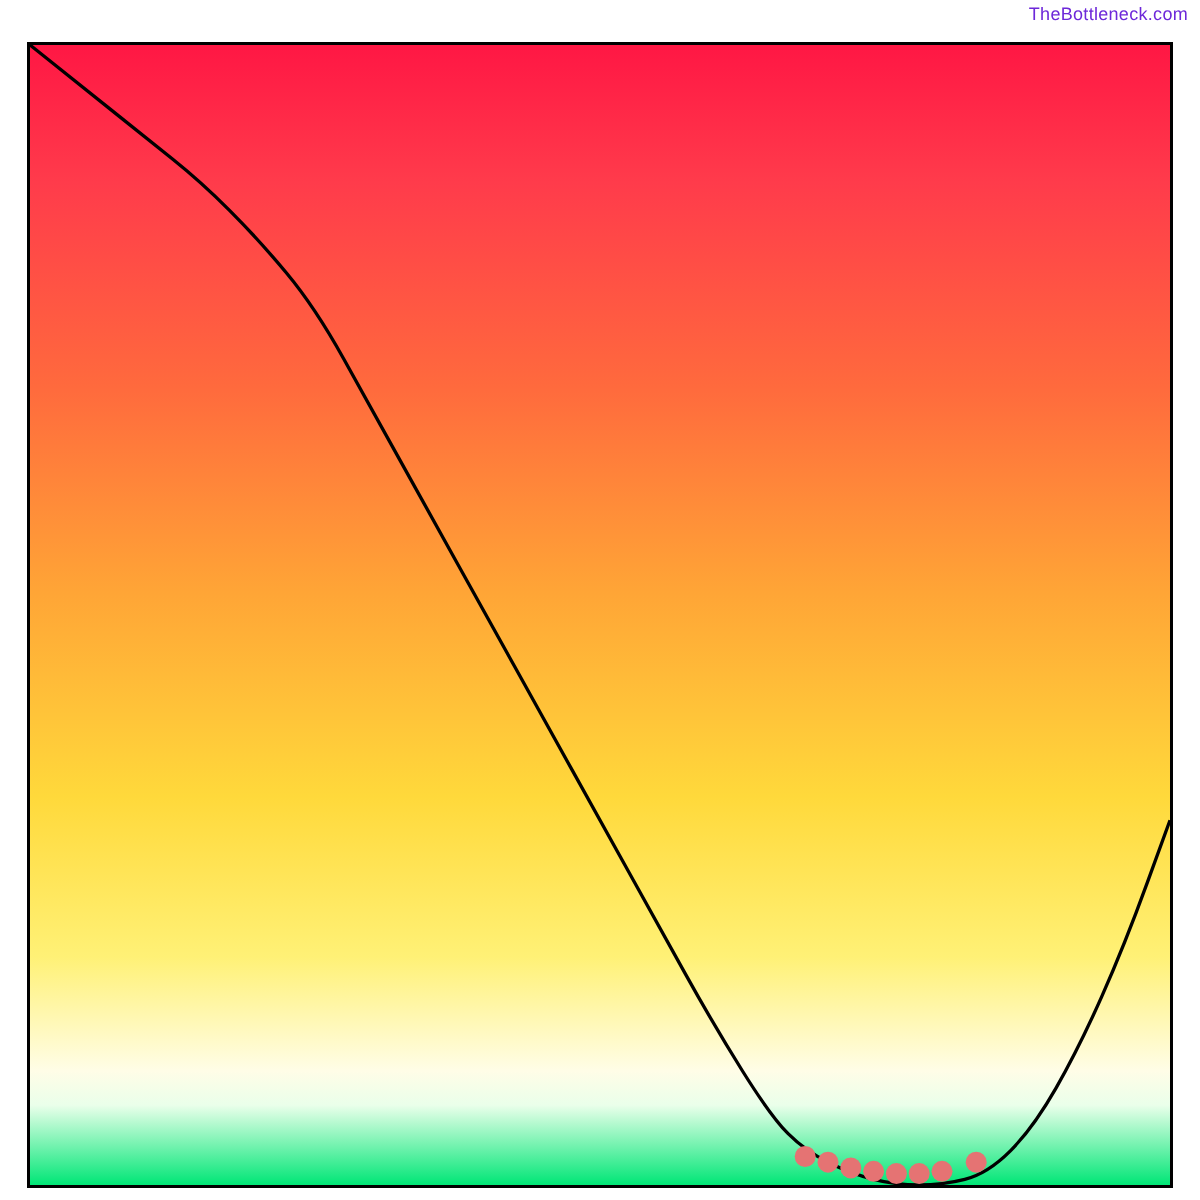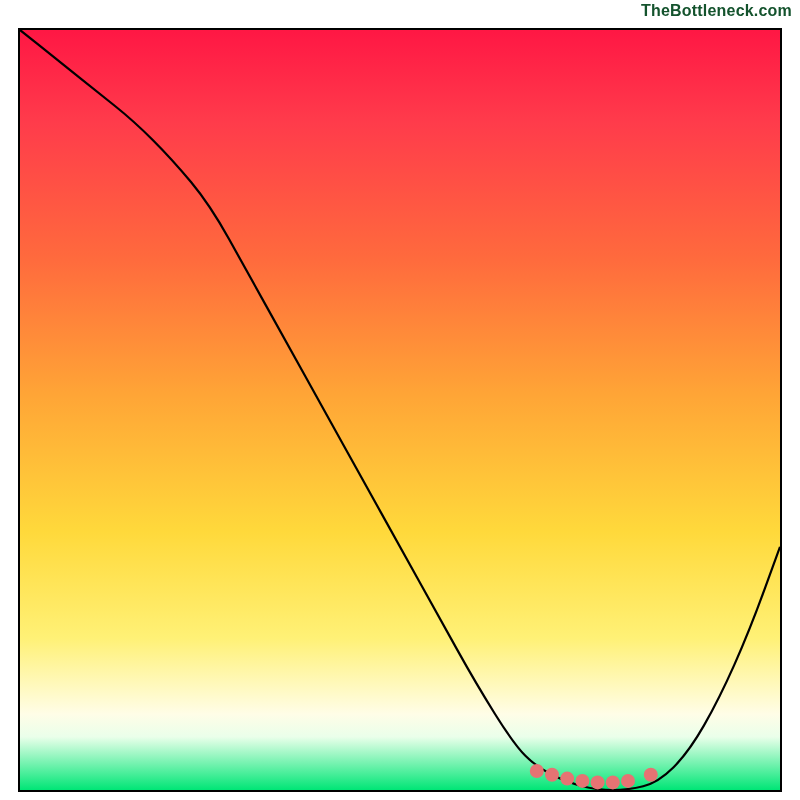--- a/index.html
+++ b/index.html
@@ -1,17 +1,17 @@
 <!DOCTYPE html>
 <html><head>
 <meta charset="utf-8">
 <style>
   html,body{margin:0;padding:0;width:800px;height:800px;background:#fff;overflow:hidden;font-family:Arial,Helvetica,sans-serif}
   .stage{position:relative;width:800px;height:800px}
-  .attrib{position:absolute;top:2px;right:8px;font-size:16px;font-weight:700;color:#14532d;letter-spacing:0.2px}
+  .attrib{position:absolute;top:2px;right:8px;font-size:12px;font-weight:400;color:#6d28d9;letter-spacing:0.2px}
   .frame{position:absolute;left:18px;top:28px;width:764px;height:764px;border:2px solid #000;box-sizing:border-box}
   
   .grad{position:absolute;inset:0;background:linear-gradient(to bottom,
       #ff1744 0%,
       #ff3b4b 12%,
       #ff6a3d 30%,
       #ffa536 48%,
       #ffd93b 66%,
       #fff176 80%,
       #fffde7 90%,

